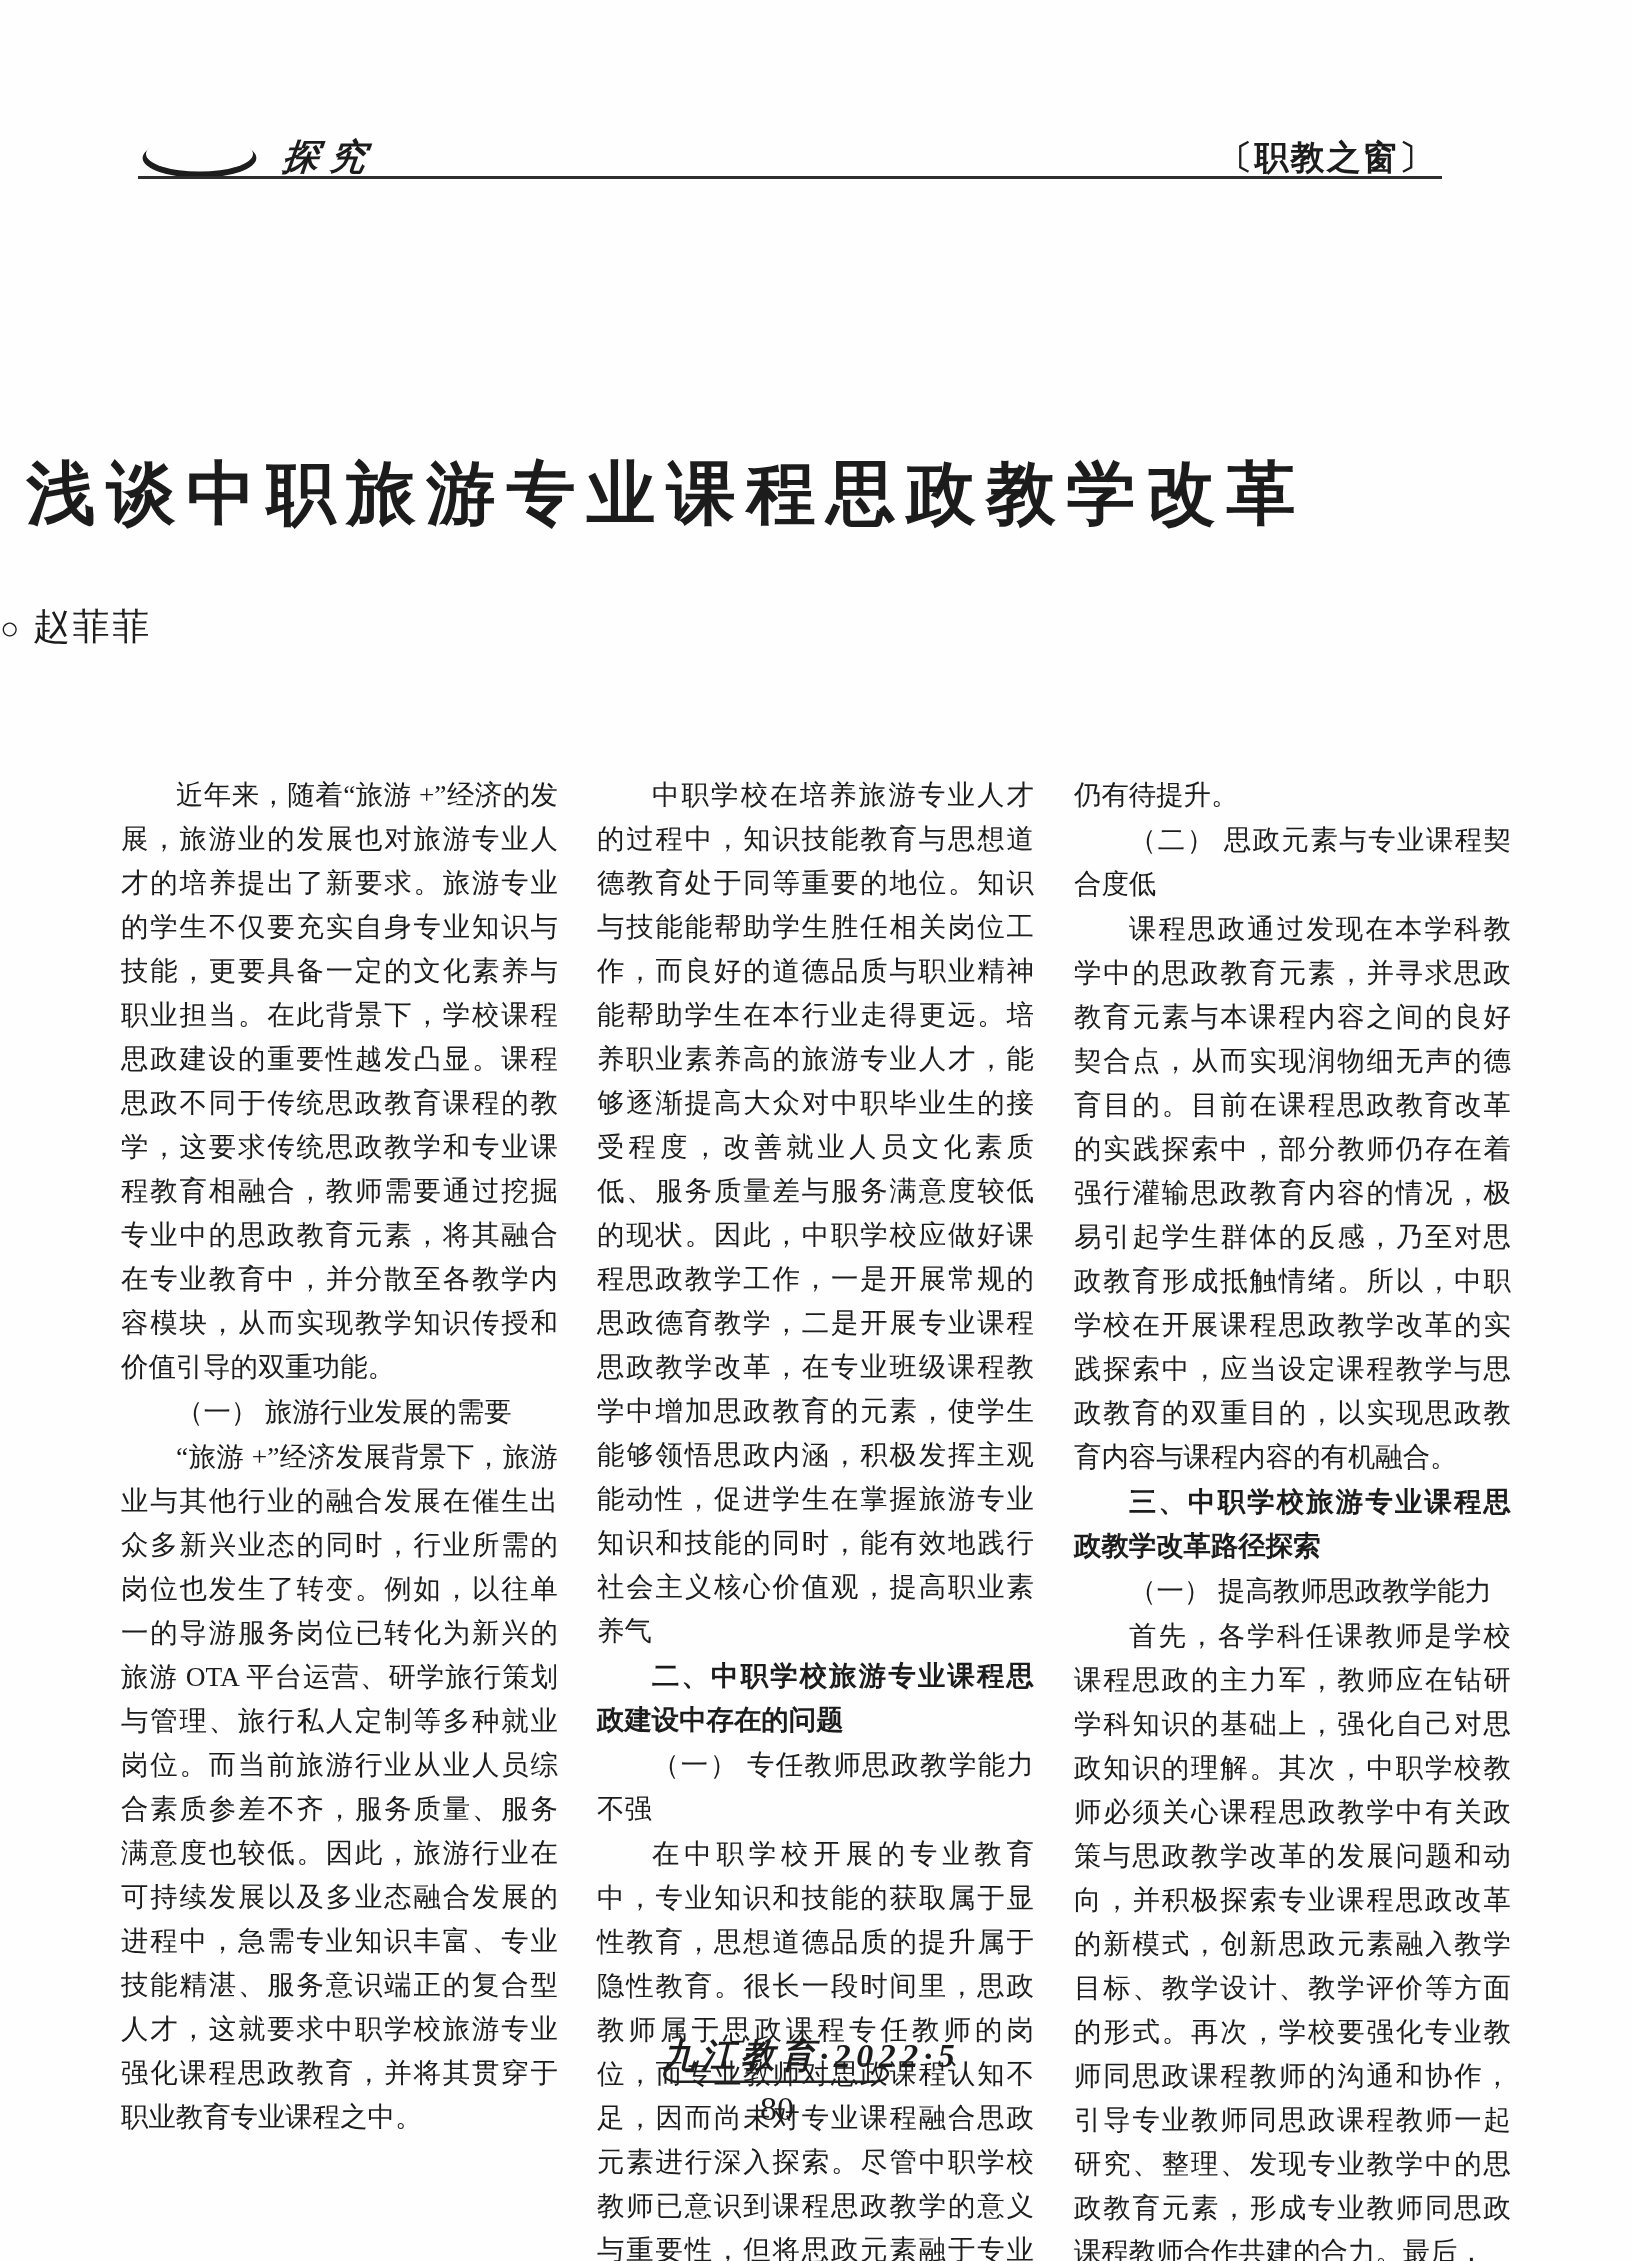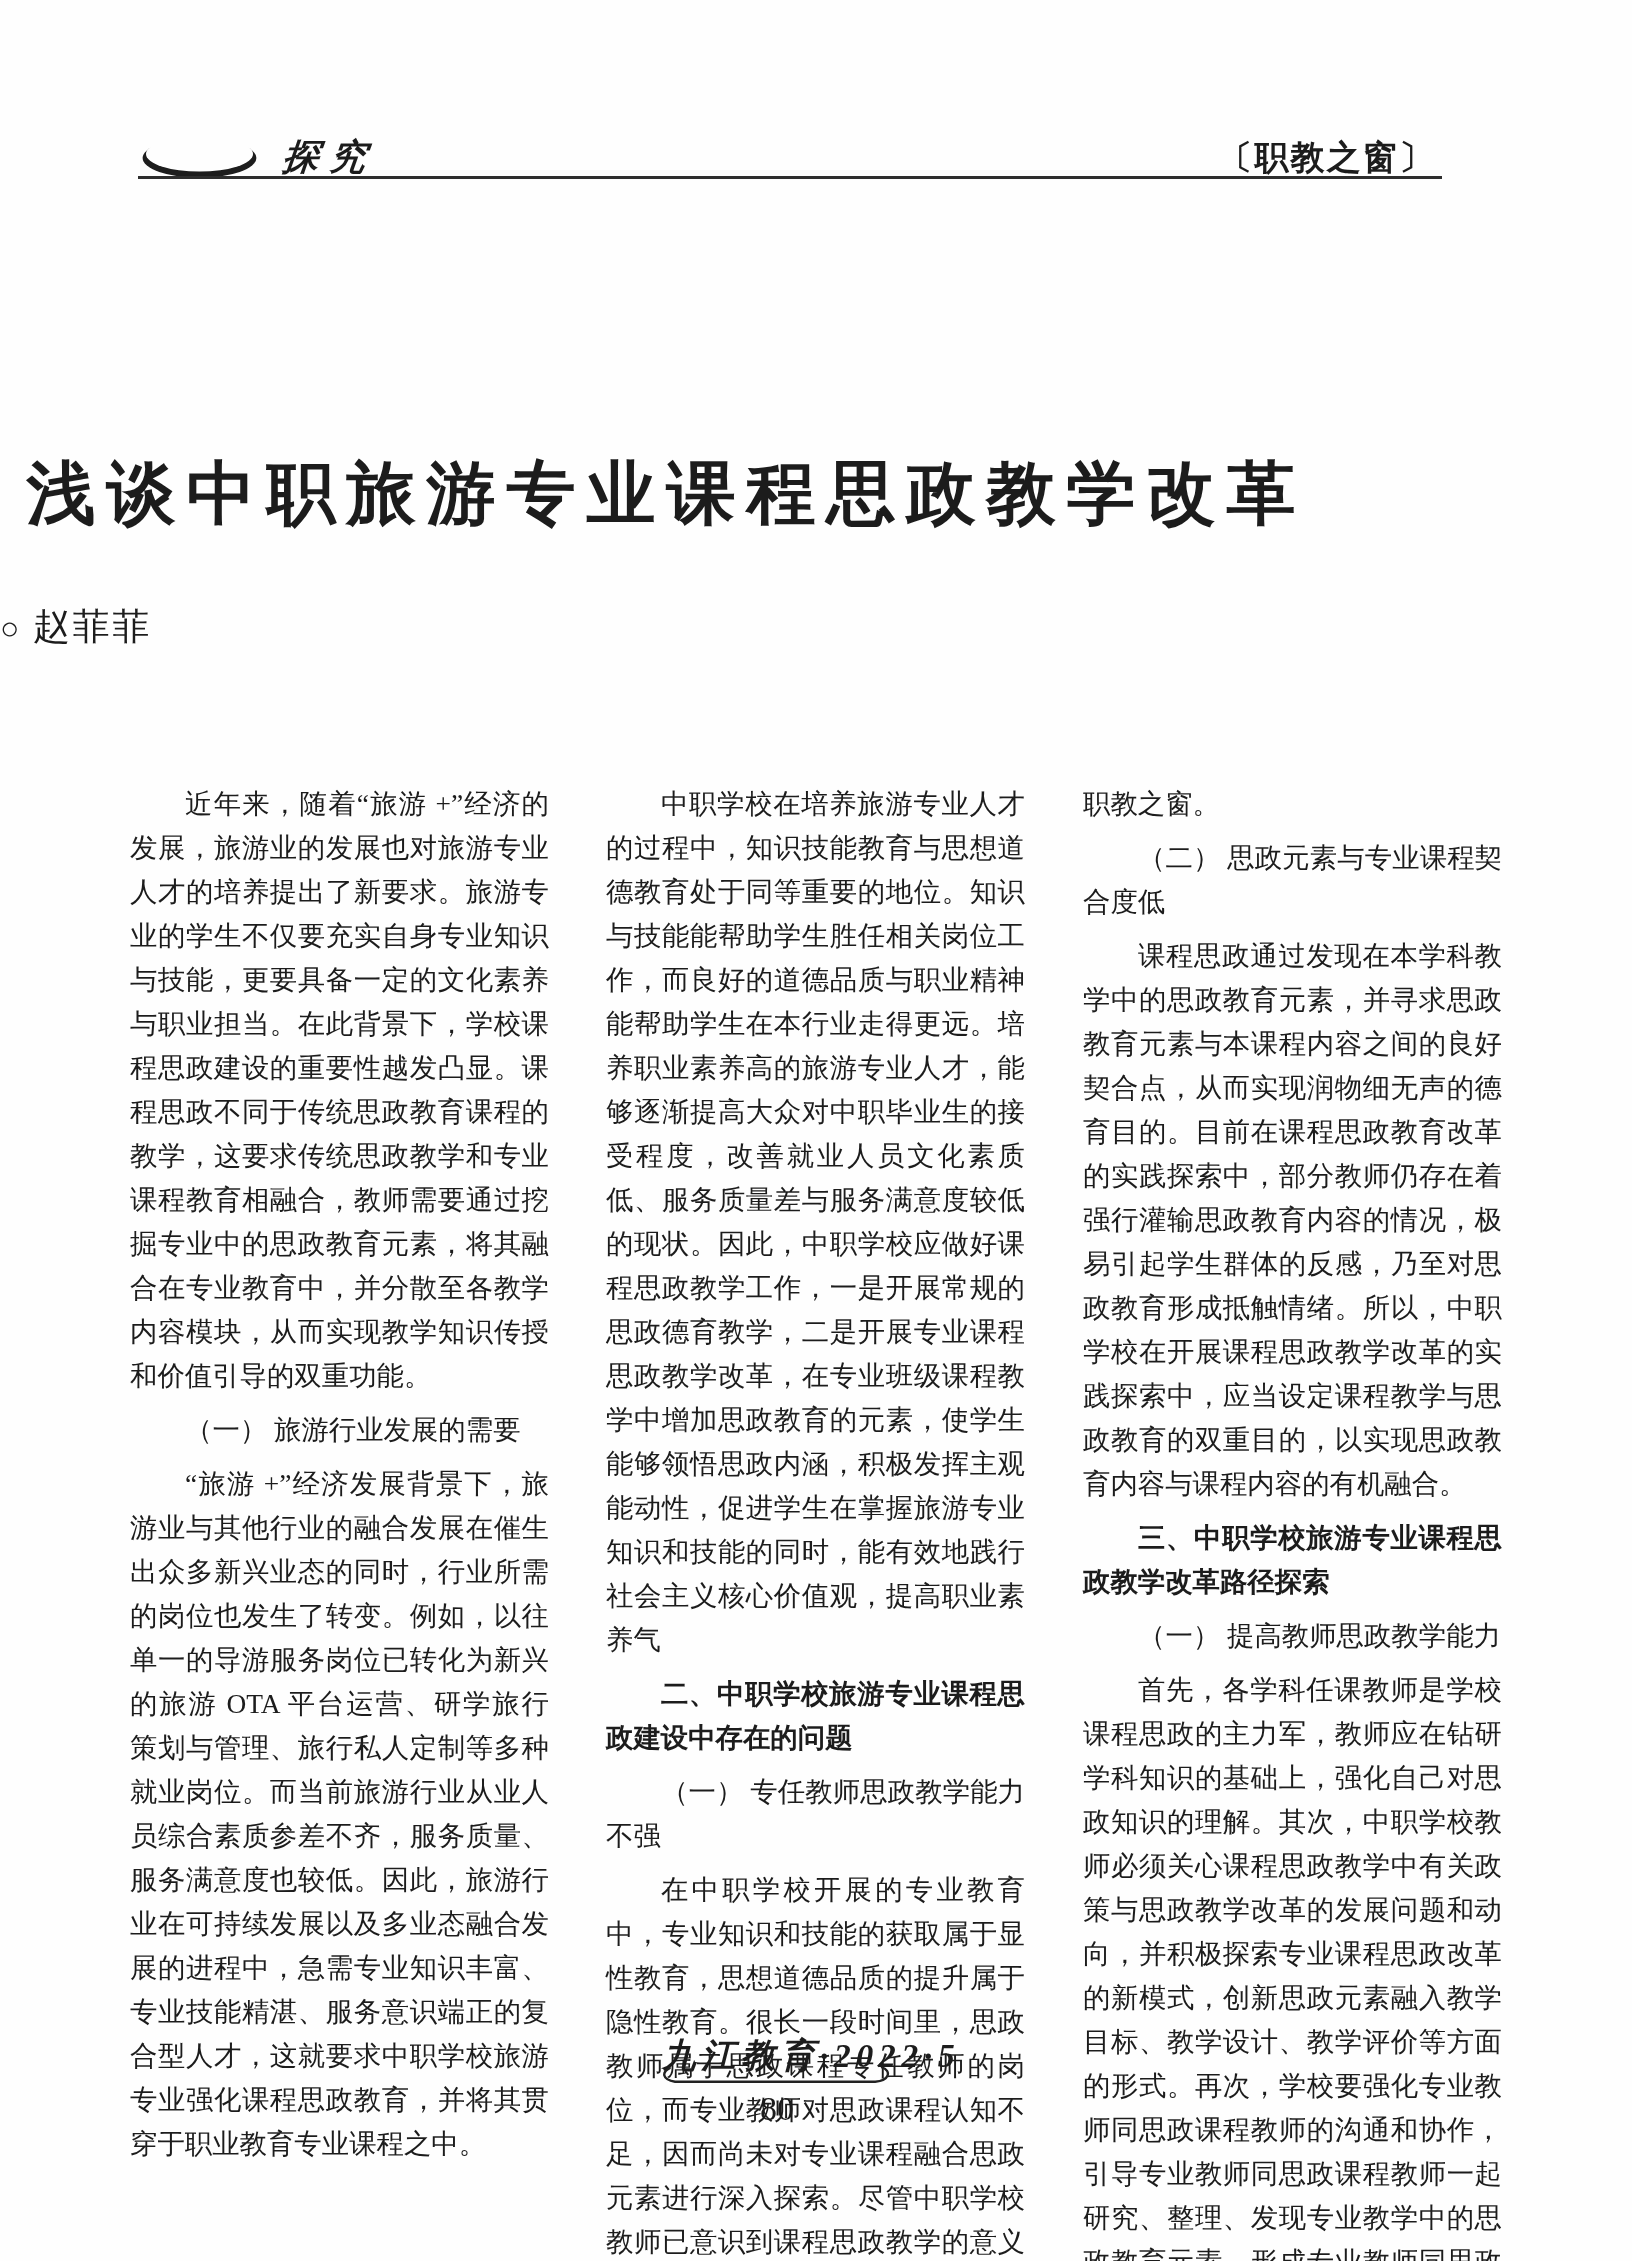--- a/index.html
+++ b/index.html
@@ -54,21 +54,21 @@
 
   
   .columns { position:absolute; left:120px; top:772px; width:1392px; height:1254px; }
   .col {
     position:absolute; top:0; width:439px;
     font-size:27.4px; line-height:44px;
     text-align:justify;
     font-family:"Liberation Serif","DejaVu Serif",serif;
   }
   .col-1 { left:0; } .col-2 { left:476px; } .col-3 { left:953px; }
-  .col p, .col h2 { margin:10px; }
+  .col p, .col h2 { margin:1px; }
   .col p.paragraph, .col p.subheading { text-indent:55px; }
   .col p.cont { text-indent:0; }
   .col h2 {
     font-size:27.4px; line-height:44px; text-indent:55px;
     font-weight:700; text-align:justify;
     font-family:"Liberation Sans","DejaVu Sans",sans-serif;
   }
 
   
   .journal-footer {
@@ -110,21 +110,21 @@
         <p class="subheading">（一） 旅游行业发展的需要</p>
         <p class="paragraph">“旅游 +”经济发展背景下，旅游业与其他行业的融合发展在催生出众多新兴业态的同时，行业所需的岗位也发生了转变。例如，以往单一的导游服务岗位已转化为新兴的旅游 OTA 平台运营、研学旅行策划与管理、旅行私人定制等多种就业岗位。而当前旅游行业从业人员综合素质参差不齐，服务质量、服务满意度也较低。因此，旅游行业在可持续发展以及多业态融合发展的进程中，急需专业知识丰富、专业技能精湛、服务意识端正的复合型人才，这就要求中职学校旅游专业强化课程思政教育，并将其贯穿于职业教育专业课程之中。</p>
       </div>
     <div class="col col-2" id="col-1">
         <p class="paragraph">中职学校在培养旅游专业人才的过程中，知识技能教育与思想道德教育处于同等重要的地位。知识与技能能帮助学生胜任相关岗位工作，而良好的道德品质与职业精神能帮助学生在本行业走得更远。培养职业素养高的旅游专业人才，能够逐渐提高大众对中职毕业生的接受程度，改善就业人员文化素质低、服务质量差与服务满意度较低的现状。因此，中职学校应做好课程思政教学工作，一是开展常规的思政德育教学，二是开展专业课程思政教学改革，在专业班级课程教学中增加思政教育的元素，使学生能够领悟思政内涵，积极发挥主观能动性，促进学生在掌握旅游专业知识和技能的同时，能有效地践行社会主义核心价值观，提高职业素养气</p>
         <h2 class="heading">二、中职学校旅游专业课程思政建设中存在的问题</h2>
         <p class="subheading">（一） 专任教师思政教学能力不强</p>
         <p class="paragraph">在中职学校开展的专业教育中，专业知识和技能的获取属于显性教育，思想道德品质的提升属于隐性教育。很长一段时间里，思政教师属于思政课程专任教师的岗位，而专业教师对思政课程认知不足，因而尚未对专业课程融合思政元素进行深入探索。尽管中职学校教师已意识到课程思政教学的意义与重要性，但将思政元素融于专业课程的能力有限，因此，不少中职教师的课程思政意识与教学能力</p>
       </div>
     <div class="col col-3" id="col-2">
-        <p class="cont">职教之窗。</p>
+        <p class="cont">仍有待提升。</p>
         <p class="subheading">（二） 思政元素与专业课程契合度低</p>
         <p class="paragraph">课程思政通过发现在本学科教学中的思政教育元素，并寻求思政教育元素与本课程内容之间的良好契合点，从而实现润物细无声的德育目的。目前在课程思政教育改革的实践探索中，部分教师仍存在着强行灌输思政教育内容的情况，极易引起学生群体的反感，乃至对思政教育形成抵触情绪。所以，中职学校在开展课程思政教学改革的实践探索中，应当设定课程教学与思政教育的双重目的，以实现思政教育内容与课程内容的有机融合。</p>
         <h2 class="heading">三、中职学校旅游专业课程思政教学改革路径探索</h2>
         <p class="subheading">（一） 提高教师思政教学能力</p>
         <p class="paragraph">首先，各学科任课教师是学校课程思政的主力军，教师应在钻研学科知识的基础上，强化自己对思政知识的理解。其次，中职学校教师必须关心课程思政教学中有关政策与思政教学改革的发展问题和动向，并积极探索专业课程思政改革的新模式，创新思政元素融入教学目标、教学设计、教学评价等方面的形式。再次，学校要强化专业教师同思政课程教师的沟通和协作，引导专业教师同思政课程教师一起研究、整理、发现专业教学中的思政教育元素，形成专业教师同思政课程教师合作共建的合力。最后，</p>
       </div>
   </div>
 
   <div class="journal-footer">九江教育·2022·5</div>
   <svg class="footer-swash" width="233" height="20.6" viewBox="0 0 340 30" aria-hidden="true">

